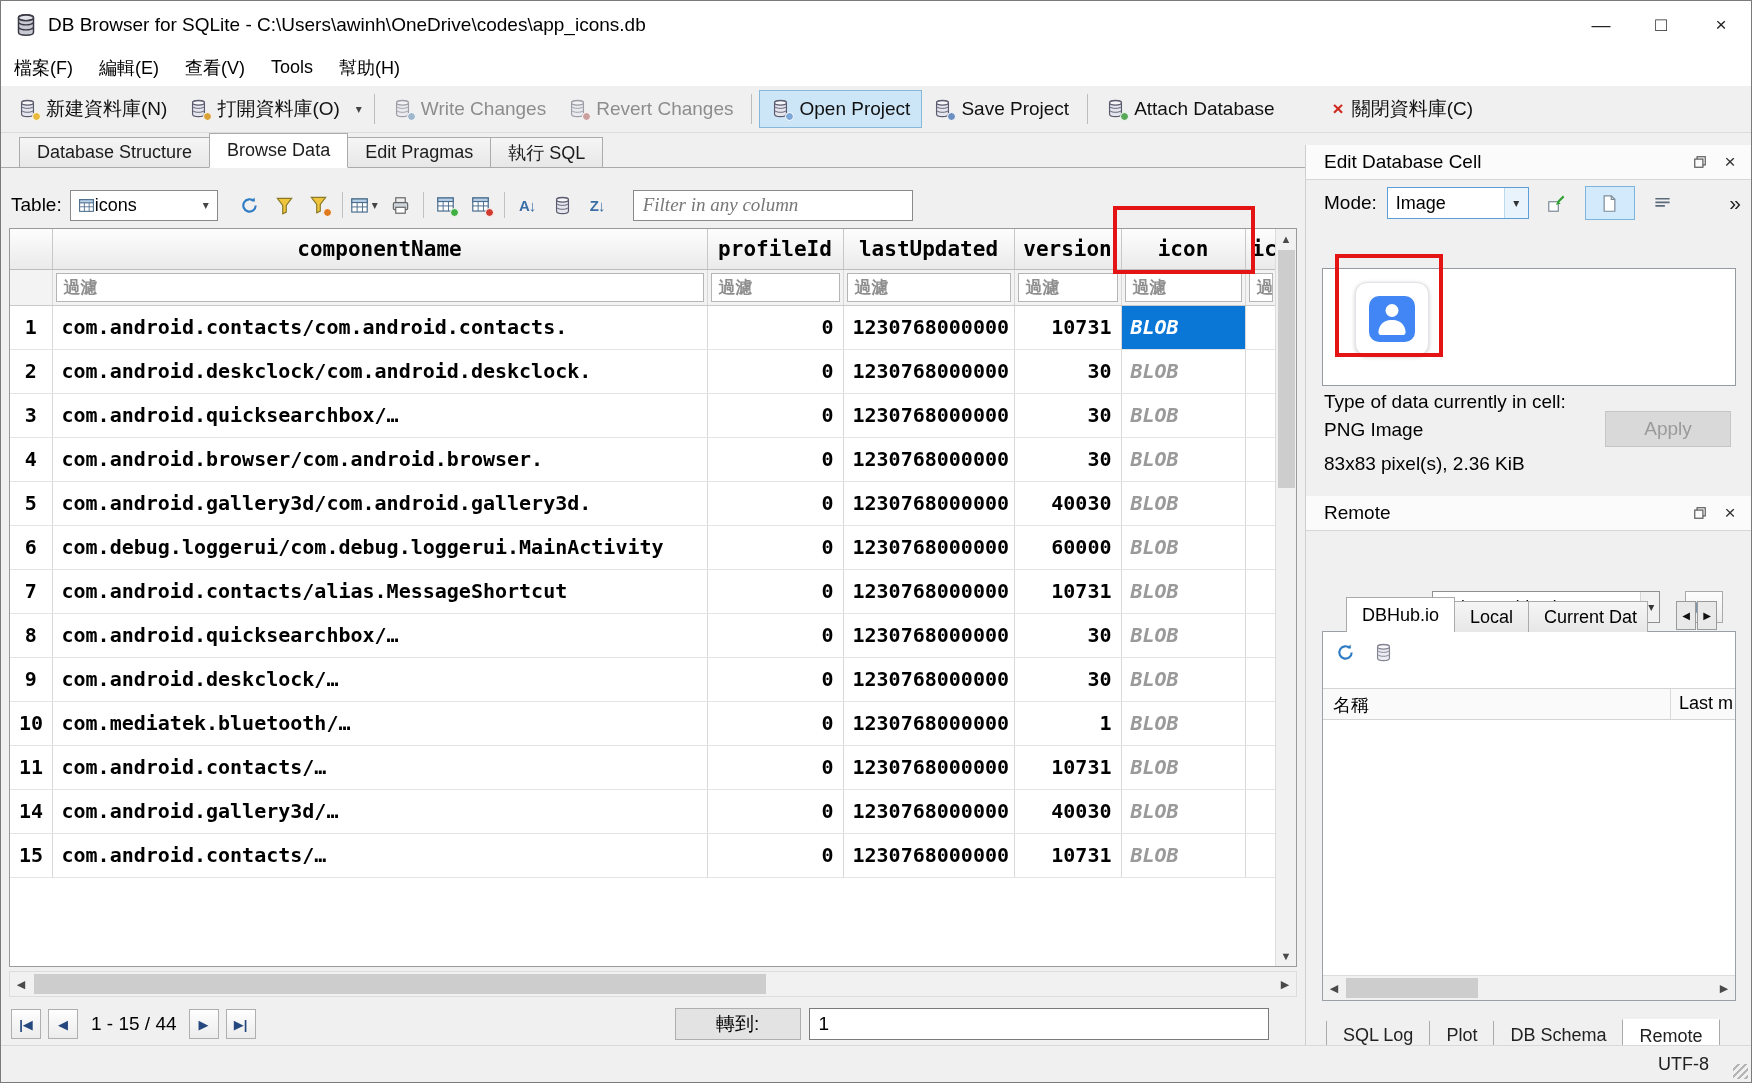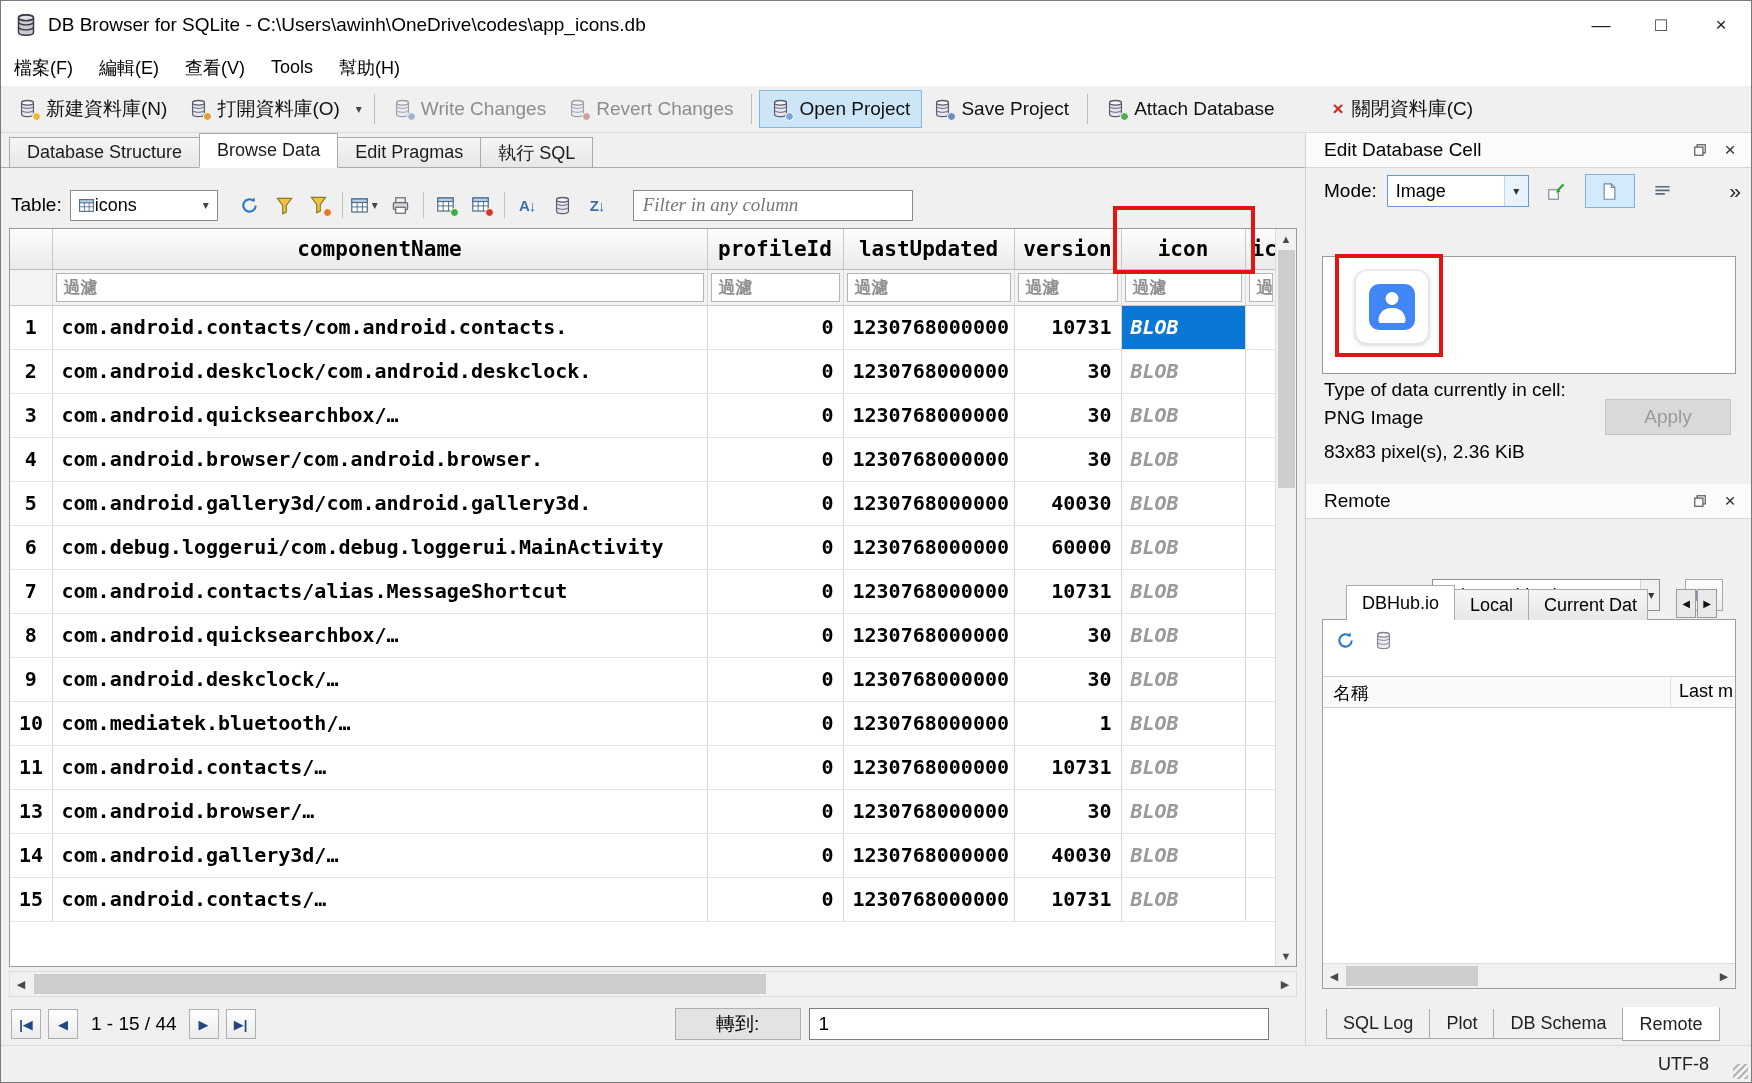--- a/index.html
+++ b/index.html
@@ -26,21 +26,21 @@
   .tb-sep { width:1px; height:30px; background:#bdbdbd; margin:0 7px; flex:0 0 auto; }
   .tb-dd { font-size:12px; color:#444; padding:0 5px; }
   .i19 { width:19px; height:19px; }
   .i16 { width:17px; height:17px; }
   .ico-wrap { position:relative; width:20px; height:20px; flex:0 0 auto; }
   .badge { position:absolute; right:-3px; bottom:-2px; width:9px; height:9px; border-radius:50%; border:1px solid #fff; }
   .red-x { color:#cf2a1f; font-weight:bold; font-size:19px; }
 
   
   .left-pane { position:absolute; left:0; top:132px; width:1304px; height:914px; }
-  .main-tabs { position:absolute; left:0; top:0; width:100%; height:35px; display:flex; align-items:flex-end; border-bottom:1px solid #ababab; padding-left:8px; }
+  .main-tabs { position:absolute; left:0; top:0; width:100%; height:35px; display:flex; align-items:flex-end; border-bottom:1px solid #ababab; padding-left:18px; }
   .mtab { padding:0 17px; font-size:18px; border:1px solid #ababab; border-bottom:none; background:linear-gradient(#f6f6f6,#e7e7e7); margin-right:-1px; height:30px; display:flex; align-items:center; color:#1c1c1c; }
   .mtab.active { background:#fff; height:35px; margin-bottom:-1px; border-bottom:1px solid #fff; }
 
   .browse-bar { position:absolute; left:0; top:36px; width:100%; height:72px; display:flex; align-items:center; padding-left:10px; background:#f0f0f0; }
   .lbl { font-size:19px; }
   .combo { display:flex; align-items:center; background:#fff; border:1px solid #8a8a8a; height:31px; padding:0 5px 0 7px; font-size:18px; margin-left:8px; }
   .chev { color:#444; font-size:12px; padding:0 3px; }
   .mini-btn { width:35px; height:31px; display:flex; align-items:center; justify-content:center; position:relative; flex:0 0 auto; }
   .mini-sep { width:1px; height:26px; background:#c2c2c2; margin:0 5px; flex:0 0 auto; }
   .sort-glyph { color:#3a6ea5; font-weight:bold; font-size:15px; letter-spacing:-1px; }
@@ -71,21 +71,21 @@
   .hscroll .arr { position:absolute; top:0; width:22px; height:24px; display:flex; align-items:center; justify-content:center; font-size:11px; color:#4a4a4a; }
   .hthumb { position:absolute; left:24px; top:2px; width:732px; height:20px; background:#cdcdcd; }
 
   .pagebar { position:absolute; left:0; top:868px; width:100%; height:46px; background:#f0f0f0; display:flex; align-items:center; padding-left:10px; }
   .nav-btn { width:30px; height:30px; border:1px solid #afafaf; background:linear-gradient(#fefefe,#ececec); display:flex; align-items:center; justify-content:center; color:#24477f; font-size:13px; font-weight:bold; margin-right:7px; }
   .range-text { font-size:19px; margin:0 12px 0 6px; }
   .goto-btn { margin-left:412px; width:126px; height:32px; background:#e3e3e3; border:1px solid #aeaeae; display:flex; align-items:center; justify-content:center; font-size:19px; }
   .goto-input { margin-left:8px; width:460px; height:32px; border:1px solid #7b7b7b; font-size:19px; padding:0 9px; font-family:"Liberation Sans",sans-serif; }
 
   
-  .right-pane { position:absolute; left:1304px; top:132px; width:448px; height:914px; background:#f0f0f0; border-left:1px solid #cfcfcf; }
+  .right-pane { position:absolute; left:1304px; top:144px; width:448px; height:914px; background:#f0f0f0; border-left:1px solid #cfcfcf; }
   .dock-hdr { position:absolute; left:0; width:100%; height:35px; background:#fbfbfb; border-bottom:1px solid #d6d6d6; display:flex; align-items:center; padding:0 8px 0 18px; font-size:19px; }
   .dock-sp { flex:1; }
   .dock-btn { width:30px; height:27px; display:flex; align-items:center; justify-content:center; color:#333; font-size:19px; }
   .mode-row { position:absolute; top:41px; left:18px; right:12px; display:flex; align-items:center; gap:10px; }
   .mode-dd { width:142px; height:32px; background:#fff; border:1px solid #5c9fd8; display:flex; align-items:center; font-size:18px; padding-left:8px; }
   .mode-dd .dd-arr { margin-left:auto; width:24px; height:100%; background:#e9f3fb; border-left:1px solid #bcd9ee; display:flex; align-items:center; justify-content:center; font-size:12px; color:#333; }
   .sq-btn { width:36px; height:34px; display:flex; align-items:center; justify-content:center; }
   .sq-btn.active { width:50px; background:#d3eafc; border:1px solid #7fb4dd; }
   .overflow-ch { margin-left:auto; font-size:21px; color:#222; }
 
@@ -474,29 +474,20 @@
             <tr>
               <td class="c-rownum">11</td>
               <td class="c-name">com.android.contacts/…</td>
               <td class="c-num">0</td>
               <td class="c-num">1230768000000</td>
               <td class="c-num">10731</td>
               <td class="c-blob">BLOB</td>
               <td class="c-part"></td>
             </tr>
             <tr>
-              <td class="c-rownum">13</td>
-              <td class="c-name">com.android.browser/…</td>
-              <td class="c-num">0</td>
-              <td class="c-num">1230768000000</td>
-              <td class="c-num">30</td>
-              <td class="c-blob">BLOB</td>
-              <td class="c-part"></td>
-            </tr>
-            <tr>
               <td class="c-rownum">14</td>
               <td class="c-name">com.android.gallery3d/…</td>
               <td class="c-num">0</td>
               <td class="c-num">1230768000000</td>
               <td class="c-num">40030</td>
               <td class="c-blob">BLOB</td>
               <td class="c-part"></td>
             </tr>
             <tr>
               <td class="c-rownum">15</td>

